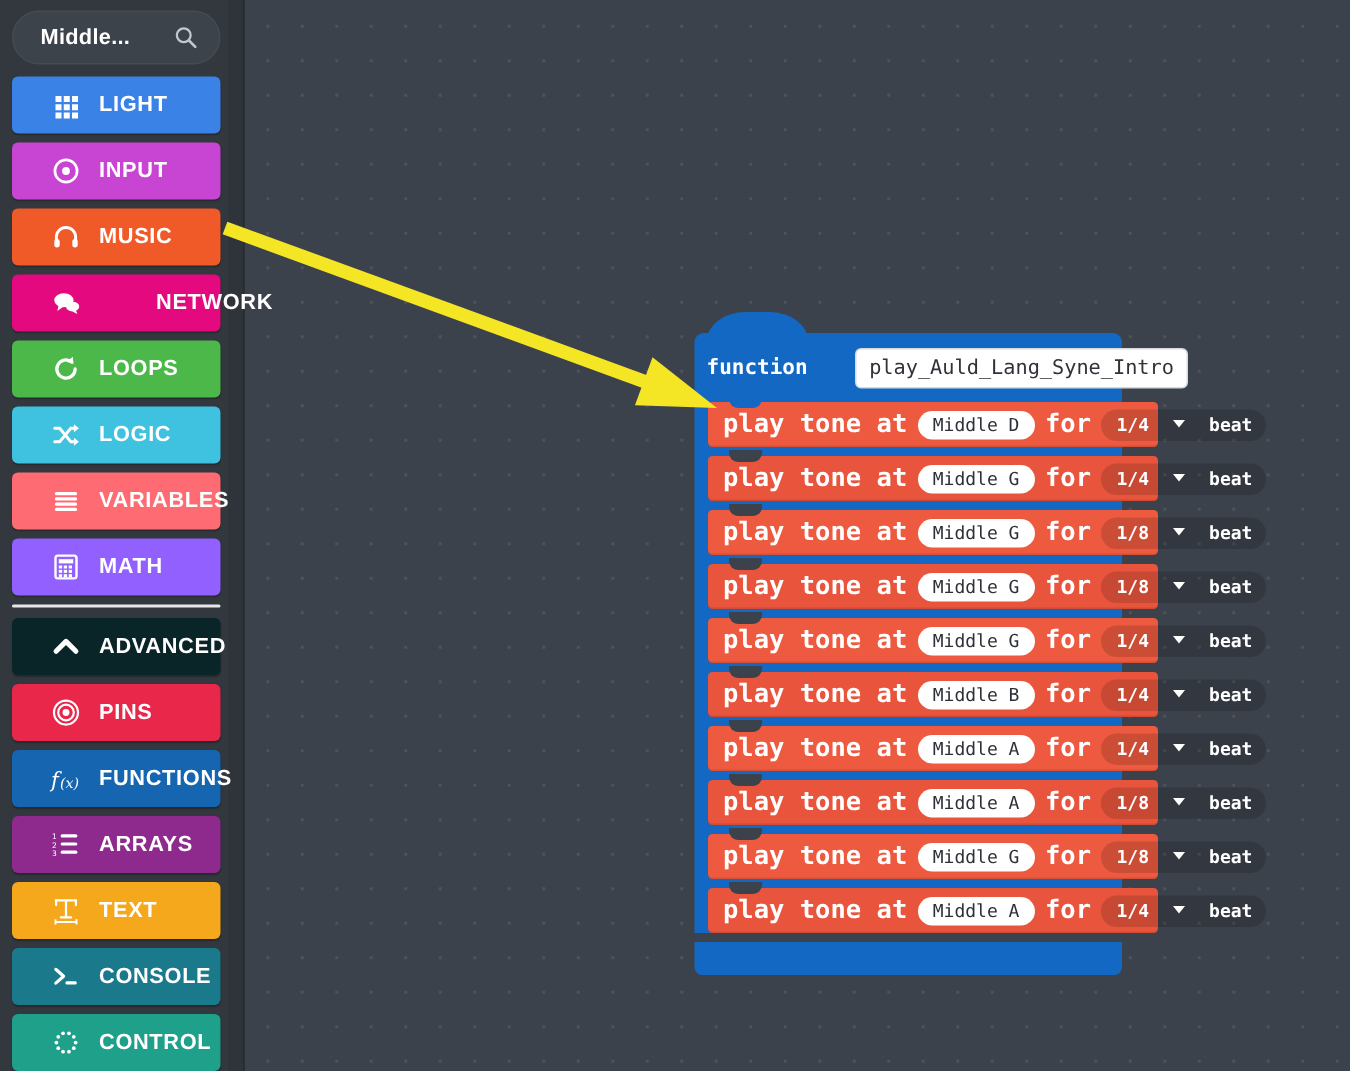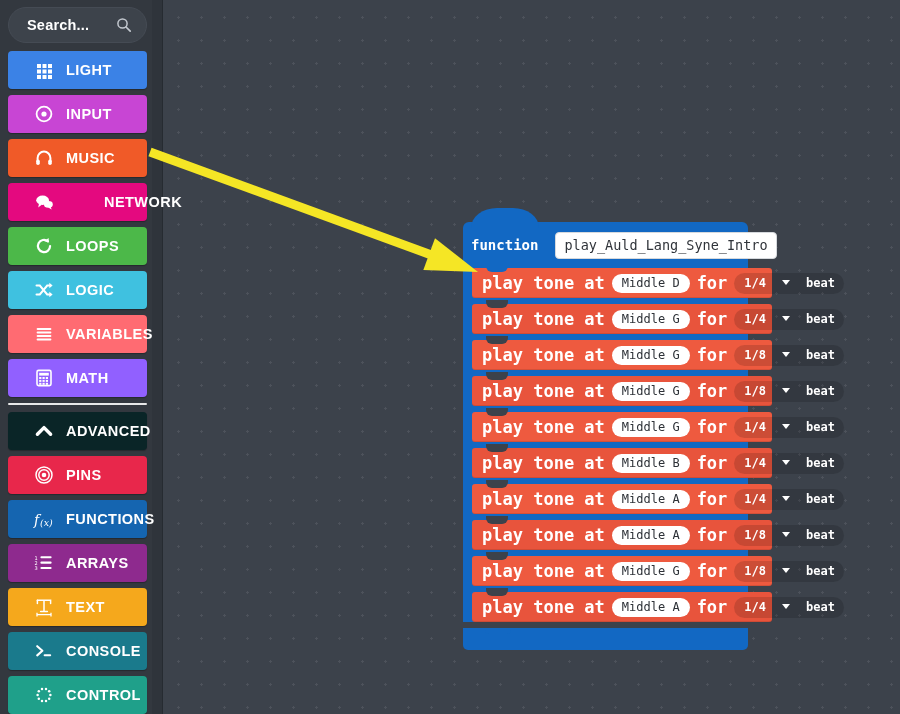--- a/index.html
+++ b/index.html
@@ -119,34 +119,35 @@
     background: #1268c3;
     border-top-left-radius: 26px 20px;
     border-top-right-radius: 26px 20px;
   }
   .func-kw {
     position: relative;
     color: #ffffff;
     font-family: "DejaVu Sans Mono", monospace;
     font-size: 14px;
     font-weight: bold;
-    margin-right: 17px;
+    margin-right: 2px;
     z-index: 3;
   }
   .func-name {
     position: relative;
     background: #ffffff;
     color: #30343a;
     font-family: "DejaVu Sans Mono", monospace;
     font-size: 13.5px;
     border-radius: 4px;
     padding: 4px 8px 5px 8px;
     white-space: nowrap;
     z-index: 3;
     border: 1px solid #d6d9dd;
+    margin-left: 30px;
   }
 
   
   .func-body {
     position: relative;
     background: #1268c3;
     padding: 0 0 0 9px;
     min-height: 10px;
   }
   .func-foot {
@@ -257,21 +258,21 @@
 <body>
 
 <div id="app">
 
   <div id="canvas"></div>
   <div id="gutter"></div>
 
   <div id="toolbox">
 
     <div class="search-wrap">
-      <span class="s-text">Search...</span>
+      <span class="s-text">Middle...</span>
       <span class="s-icon">
         <svg width="16" height="16" viewBox="0 0 16 16">
           <circle cx="6.5" cy="6.5" r="4.6" fill="none" stroke="#c3c8cf" stroke-width="1.5"></circle>
           <line x1="10" y1="10" x2="14.2" y2="14.2" stroke="#c3c8cf" stroke-width="1.7" stroke-linecap="round"></line>
         </svg>
       </span>
     </div>
 
     <div id="tb-basic">
         <div class="tb-item" style="background: rgb(59, 130, 230);">

